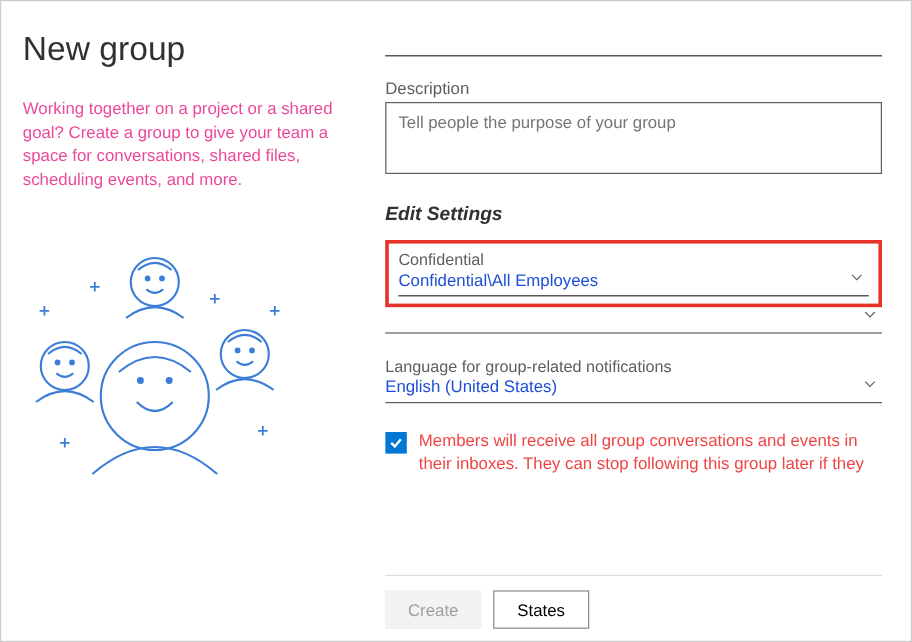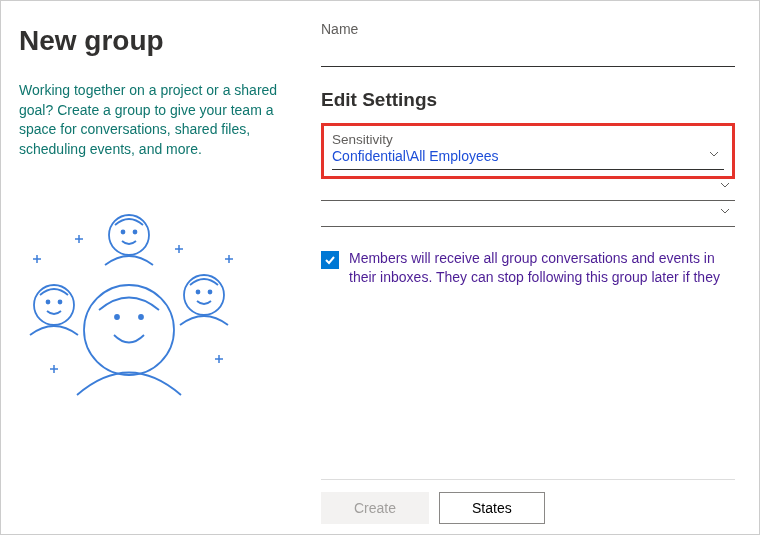--- a/index.html
+++ b/index.html
@@ -13,27 +13,27 @@
     background: #fff;
     display: flex;
     border: 1px solid #ccc;
   }
   .left-pane {
     width: 300px;
     padding: 24px 20px 0 18px;
   }
   .left-pane h1 {
     font-size: 28px;
-    font-weight: 700;
+    font-weight: 400;
     margin-bottom: 24px;
   }
   .left-pane p {
     font-size: 14px;
     line-height: 1.4;
-    color: #0f766e;
+    color: #ec4899;
   }
   .illustration {
     margin-top: 36px;
     width: 230px;
     height: 220px;
   }
   .right-pane {
     flex: 1;
     padding: 20px 24px 0 20px;
     display: flex;
@@ -60,23 +60,24 @@
     width: 100%;
     height: 60px;
     border: 1px solid #605e5c;
     padding: 8px 10px;
     font-size: 14px;
     font-family: inherit;
     resize: none;
     outline: none;
   }
   .section-header {
-    font-size: 19px;
+    font-size: 16px;
     font-weight: 600;
     margin: 4px 0 12px 0;
+    font-style: italic;
   }
   .dropdown-field {
     position: relative;
     border-bottom: 1px solid #605e5c;
     padding: 2px 0 5px 0;
   }
   .dropdown-label {
     font-size: 13.5px;
     color: #605e5c;
     display: block;
@@ -116,39 +117,39 @@
     flex-shrink: 0;
     display: flex;
     align-items: center;
     justify-content: center;
     margin-top: 2px;
   }
   .chk svg { display: block; }
   .chk-text {
     font-size: 14px;
     line-height: 1.35;
-    color: #4c1d95;
+    color: #ef4444;
   }
   .footer {
     border-top: 1px solid #ddd;
     padding: 12px 0 0 0;
     margin-top: auto;
     margin-bottom: 10px;
     display: flex;
     gap: 10px;
   }
   .btn {
     min-width: 80px;
     height: 32px;
     font-size: 14px;
     font-family: inherit;
     cursor: pointer;
     border: 1px solid #8a8886;
     background: #fff;
-    padding: 0 32px;
+    padding: 0 4px;
   }
   .btn-disabled {
     background: #f3f2f1;
     color: #a19f9d;
     border: 1px solid #f3f2f1;
     cursor: default;
   }
   .scroll-cut { overflow: hidden; }
 </style>
 </head>
@@ -205,30 +206,33 @@
             <line x1="196" y1="164" x2="204" y2="164"></line>
         </g>
       </g>
     </svg>
   </div>
 </div>
 
 <div class="right-pane">
 
   <div class="field-block">
-    <label class="field-label">Name</label>
     <input class="underline-input" type="text" value="" style="">
   </div>
 
+  <div class="field-block">
+    <label class="field-label">Description</label>
+    <textarea class="boxed-textarea" placeholder="Tell people the purpose of your group" style=""></textarea>
+  </div>
 
   <div class="section-header">Edit Settings</div>
 
   <div class="highlight-box">
     <div class="dropdown-field">
-      <span class="dropdown-label">Sensitivity</span>
+      <span class="dropdown-label">Confidential</span>
       <div class="dropdown-value">Confidential\All Employees</div>
       <span class="chevron">
         <svg width="12" height="12" viewBox="0 0 12 12">
             <path d="M2 4 L6 8 L10 4" stroke="#605e5c" stroke-width="1" fill="none"></path>
           </svg>
       </span>
     </div>
   </div>
 
   <div class="field-block">
@@ -236,20 +240,22 @@
       <span class="chevron">
         <svg width="12" height="12" viewBox="0 0 12 12">
             <path d="M2 4 L6 8 L10 4" stroke="#605e5c" stroke-width="1" fill="none"></path>
           </svg>
       </span>
     </div>
   </div>
 
   <div class="field-block">
     <div class="dropdown-field">
+      <span class="dropdown-label">Language for group-related notifications</span>
+      <div class="dropdown-value">English (United States)</div>
       <span class="chevron">
         <svg width="12" height="12" viewBox="0 0 12 12">
             <path d="M2 4 L6 8 L10 4" stroke="#605e5c" stroke-width="1" fill="none"></path>
           </svg>
       </span>
     </div>
   </div>
 
   <div class="field-block scroll-cut" style="height:56px">
     <div class="checkbox-row">

